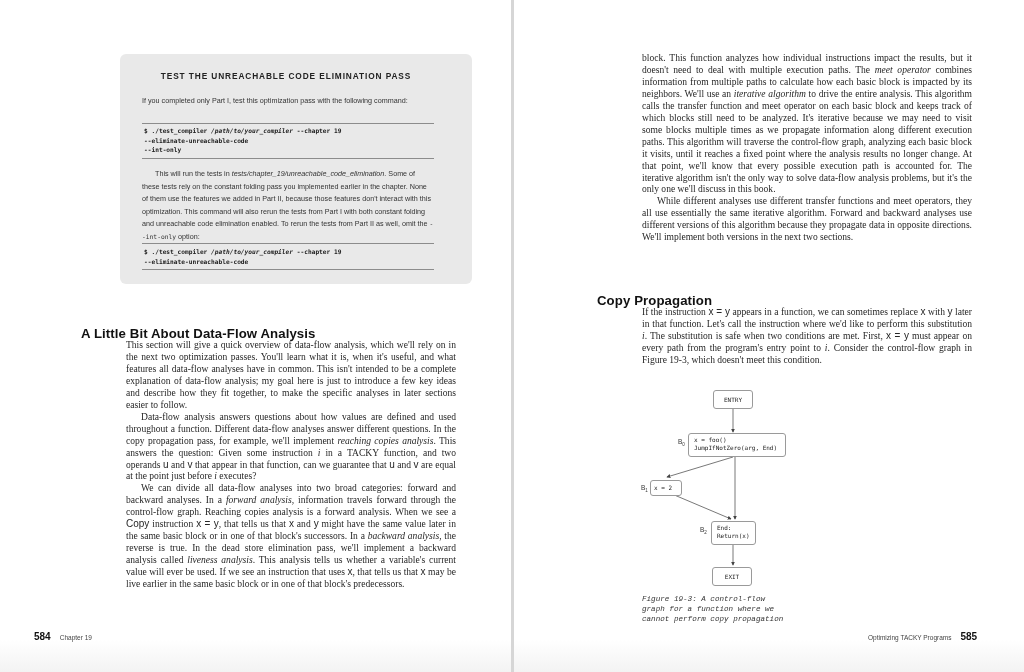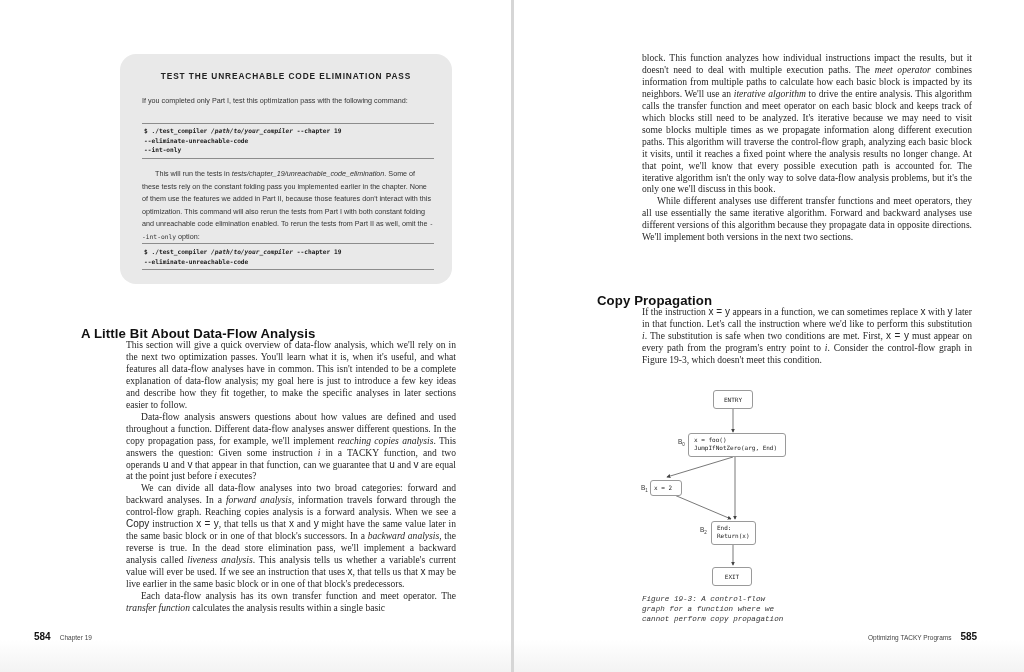--- a/index.html
+++ b/index.html
@@ -3,21 +3,21 @@
   <meta charset="utf-8">
   <style>
     html, body { margin:0; padding:0; }
     body { width:1024px; height:672px; overflow:hidden; background:#e4e4e4; position:relative; font-family:"Liberation Serif", serif; color:#262626; }
     .page { position:absolute; top:0; height:672px; background:#fff; overflow:hidden; }
     .page.left { left:0; width:511px; background:linear-gradient(to bottom,#fff 0,#fff 640px,#f3f3f3 672px); }
     .page.right { left:514px; width:510px; background:linear-gradient(to bottom,#fff 0,#fff 640px,#f3f3f3 672px); }
     .gutter { position:absolute; left:511px; top:0; width:3px; height:672px; background:#d6d6d6; }
     .topline { position:absolute; left:0; top:0; width:1024px; height:1px; background:#ddd; }
 
-    .sidebar-box { position:absolute; left:120px; top:54px; width:332px; height:230px; background:#e9e9e9; border-radius:16px; }
+    .sidebar-box { position:absolute; left:120px; top:54px; width:332px; height:230px; background:#e9e9e9; border-radius:6px;padding-left:20px; }
     .sidebar-title { position:absolute; left:0; width:332px; top:17px; text-align:center; font-family:"Liberation Sans", sans-serif; font-weight:bold; font-size:8.3px; letter-spacing:0.9px; color:#222; }
     .sb-text { position:absolute; left:22px; width:292px; font-family:"Liberation Sans", sans-serif; font-size:7.2px; line-height:12.6px; color:#333; }
     .sb-rule { position:absolute; left:22px; width:292px; height:1px; background:#8c8c8c; }
     .sb-code { position:absolute; left:24px; width:290px; font-family:"DejaVu Sans Mono", monospace; font-size:6.2px; line-height:9.6px; color:#222; white-space:pre; font-weight:bold; }
     .sb-code i { font-style:italic; }
     .mono { font-family:"DejaVu Sans Mono", monospace; font-size:6.3px; }
 
     h2 { margin:8px; position:absolute; font-family:"Liberation Sans", sans-serif; font-weight:bold; font-size:13.2px; color:#111; letter-spacing:0.1px; }
     .body-text { position:absolute; font-size:9.55px; line-height:11.95px; color:#262626; text-align:justify; }
     .body-text p { margin:0; text-indent:15px; }
@@ -53,21 +53,20 @@
 <span>--eliminate-unreachable-code</span></div>
   <div class="sb-rule" style="top:215px;"></div>
 </div>
 
 <h2 style="left:73px; top:318px;">A Little Bit About Data-Flow Analysis</h2>
 
 <div class="body-text" style="left:126px; top:339px; width:330px;">
   <p class="noindent">This section will give a quick overview of data-flow analysis, which we'll rely on in the next two optimization passes. You'll learn what it is, when it's useful, and what features all data-flow analyses have in common. This isn't intended to be a complete explanation of data-flow analysis; my goal here is just to introduce a few key ideas and describe how they fit together, to make the specific analyses in later sections easier to follow.</p>
   <p><span>Data-flow analysis answers questions about how values are defined and used throughout a function. Different data-flow analyses answer different questions. In the copy propagation pass, for example, we'll implement </span><em>reaching copies analysis</em><span>. This answers the question: Given some instruction </span><em>i</em><span> in a TACKY function, and two operands </span><code>u</code><span> and </span><code>v</code><span> that appear in that function, can we guarantee that </span><code>u</code><span> and </span><code>v</code><span> are equal at the point just before </span><em>i</em><span> executes?</span></p>
   <p><span>We can divide all data-flow analyses into two broad categories: forward and backward analyses. In a </span><em>forward analysis</em><span>, information travels forward through the control-flow graph. Reaching copies analysis is a forward analysis. When we see a </span><code>Copy</code><span> instruction </span><code>x = y</code><span>, that tells us that </span><code>x</code><span> and </span><code>y</code><span> might have the same value later in the same basic block or in one of that block's successors. In a </span><em>backward analysis</em><span>, the reverse is true. In the dead store elimination pass, we'll implement a backward analysis called </span><em>liveness analysis</em><span>. This analysis tells us whether a variable's current value will ever be used. If we see an instruction that uses </span><code>x</code><span>, that tells us that </span><code>x</code><span> may be live earlier in the same basic block or in one of that block's predecessors.</span></p>
-  <p><span>Each data-flow analysis has its own transfer function and meet operator. The </span><em>transfer function</em><span> calculates the analysis results within a single basic</span></p>
 </div>
 
 <div class="folio" style="left:34px;"><span class="num">584</span>&nbsp;&nbsp;&nbsp;&nbsp;&nbsp;<span>Chapter 19</span></div>
 
 <div class="gutter"></div>
 
 <div class="page right"></div>
 
 <div class="body-text" style="left:642px; top:52px; width:330px;">
   <p class="noindent"><span>block. This function analyzes how individual instructions impact the results, but it doesn't need to deal with multiple execution paths. The </span><em>meet operator</em><span> combines information from multiple paths to calculate how each basic block is impacted by its neighbors. We'll use an </span><em>iterative algorithm</em><span> to drive the entire analysis. This algorithm calls the transfer function and meet operator on each basic block and keeps track of which blocks still need to be analyzed. It's iterative because we may need to visit some blocks multiple times as we propagate information along different execution paths. This algorithm will traverse the control-flow graph, analyzing each basic block it visits, until it reaches a fixed point where the analysis results no longer change. At that point, we'll know that every possible execution path is accounted for. The iterative algorithm isn't the only way to solve data-flow analysis problems, but it's the only one we'll discuss in this book.</span></p>

